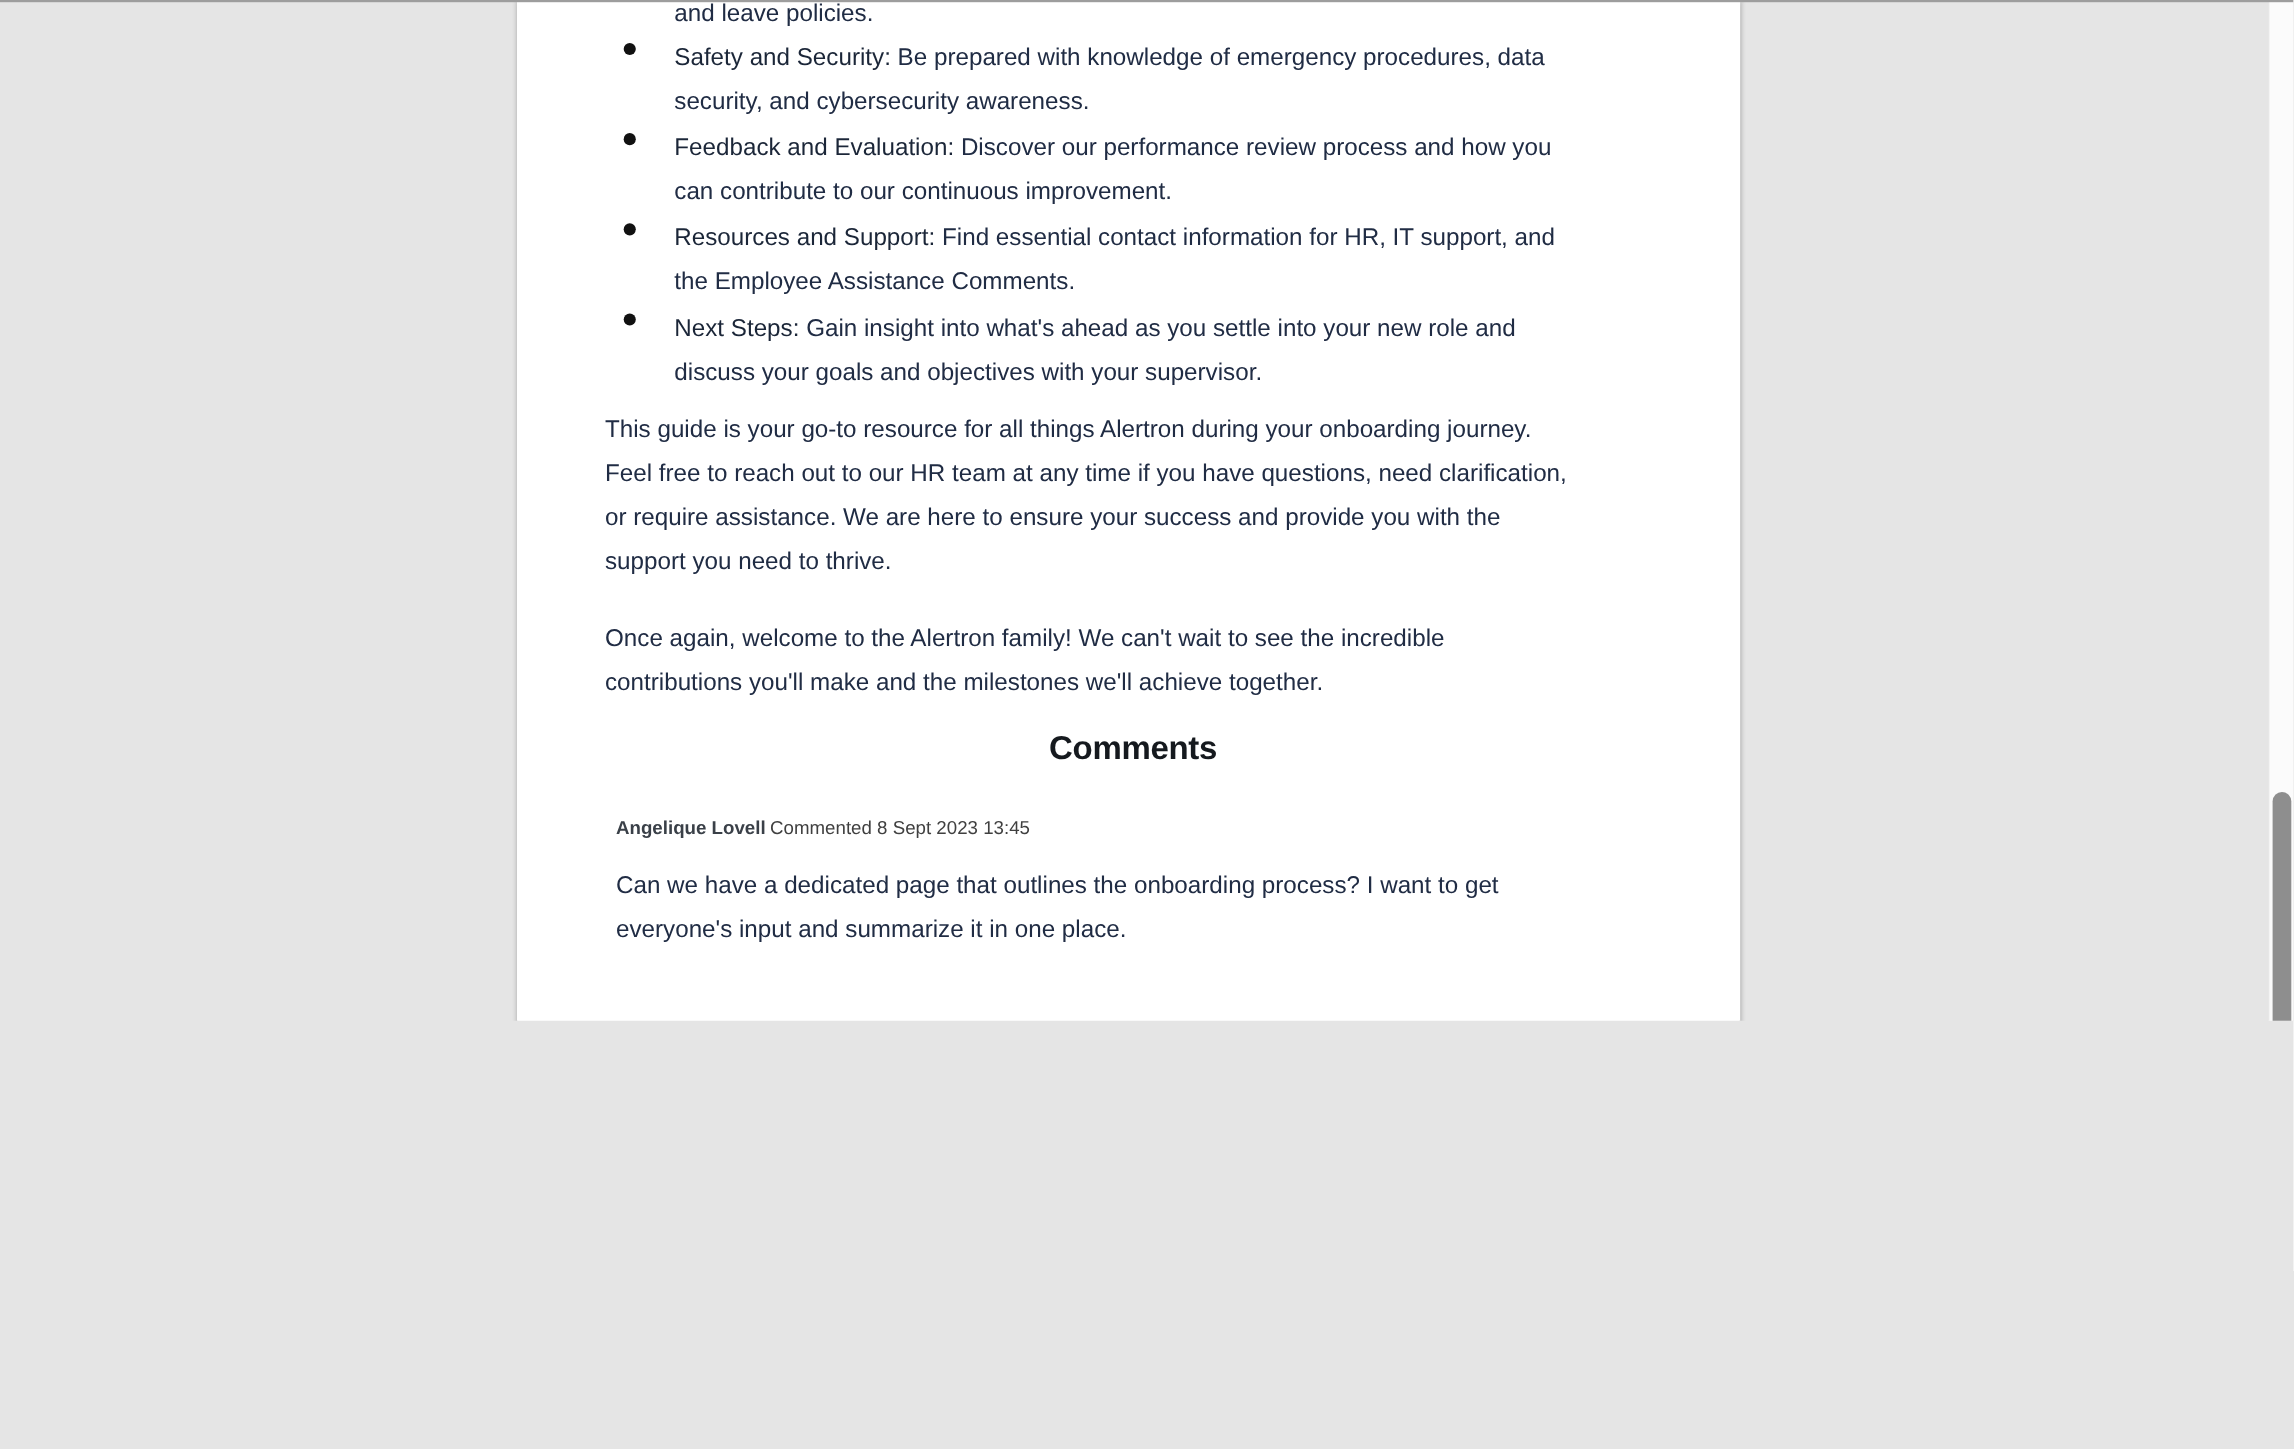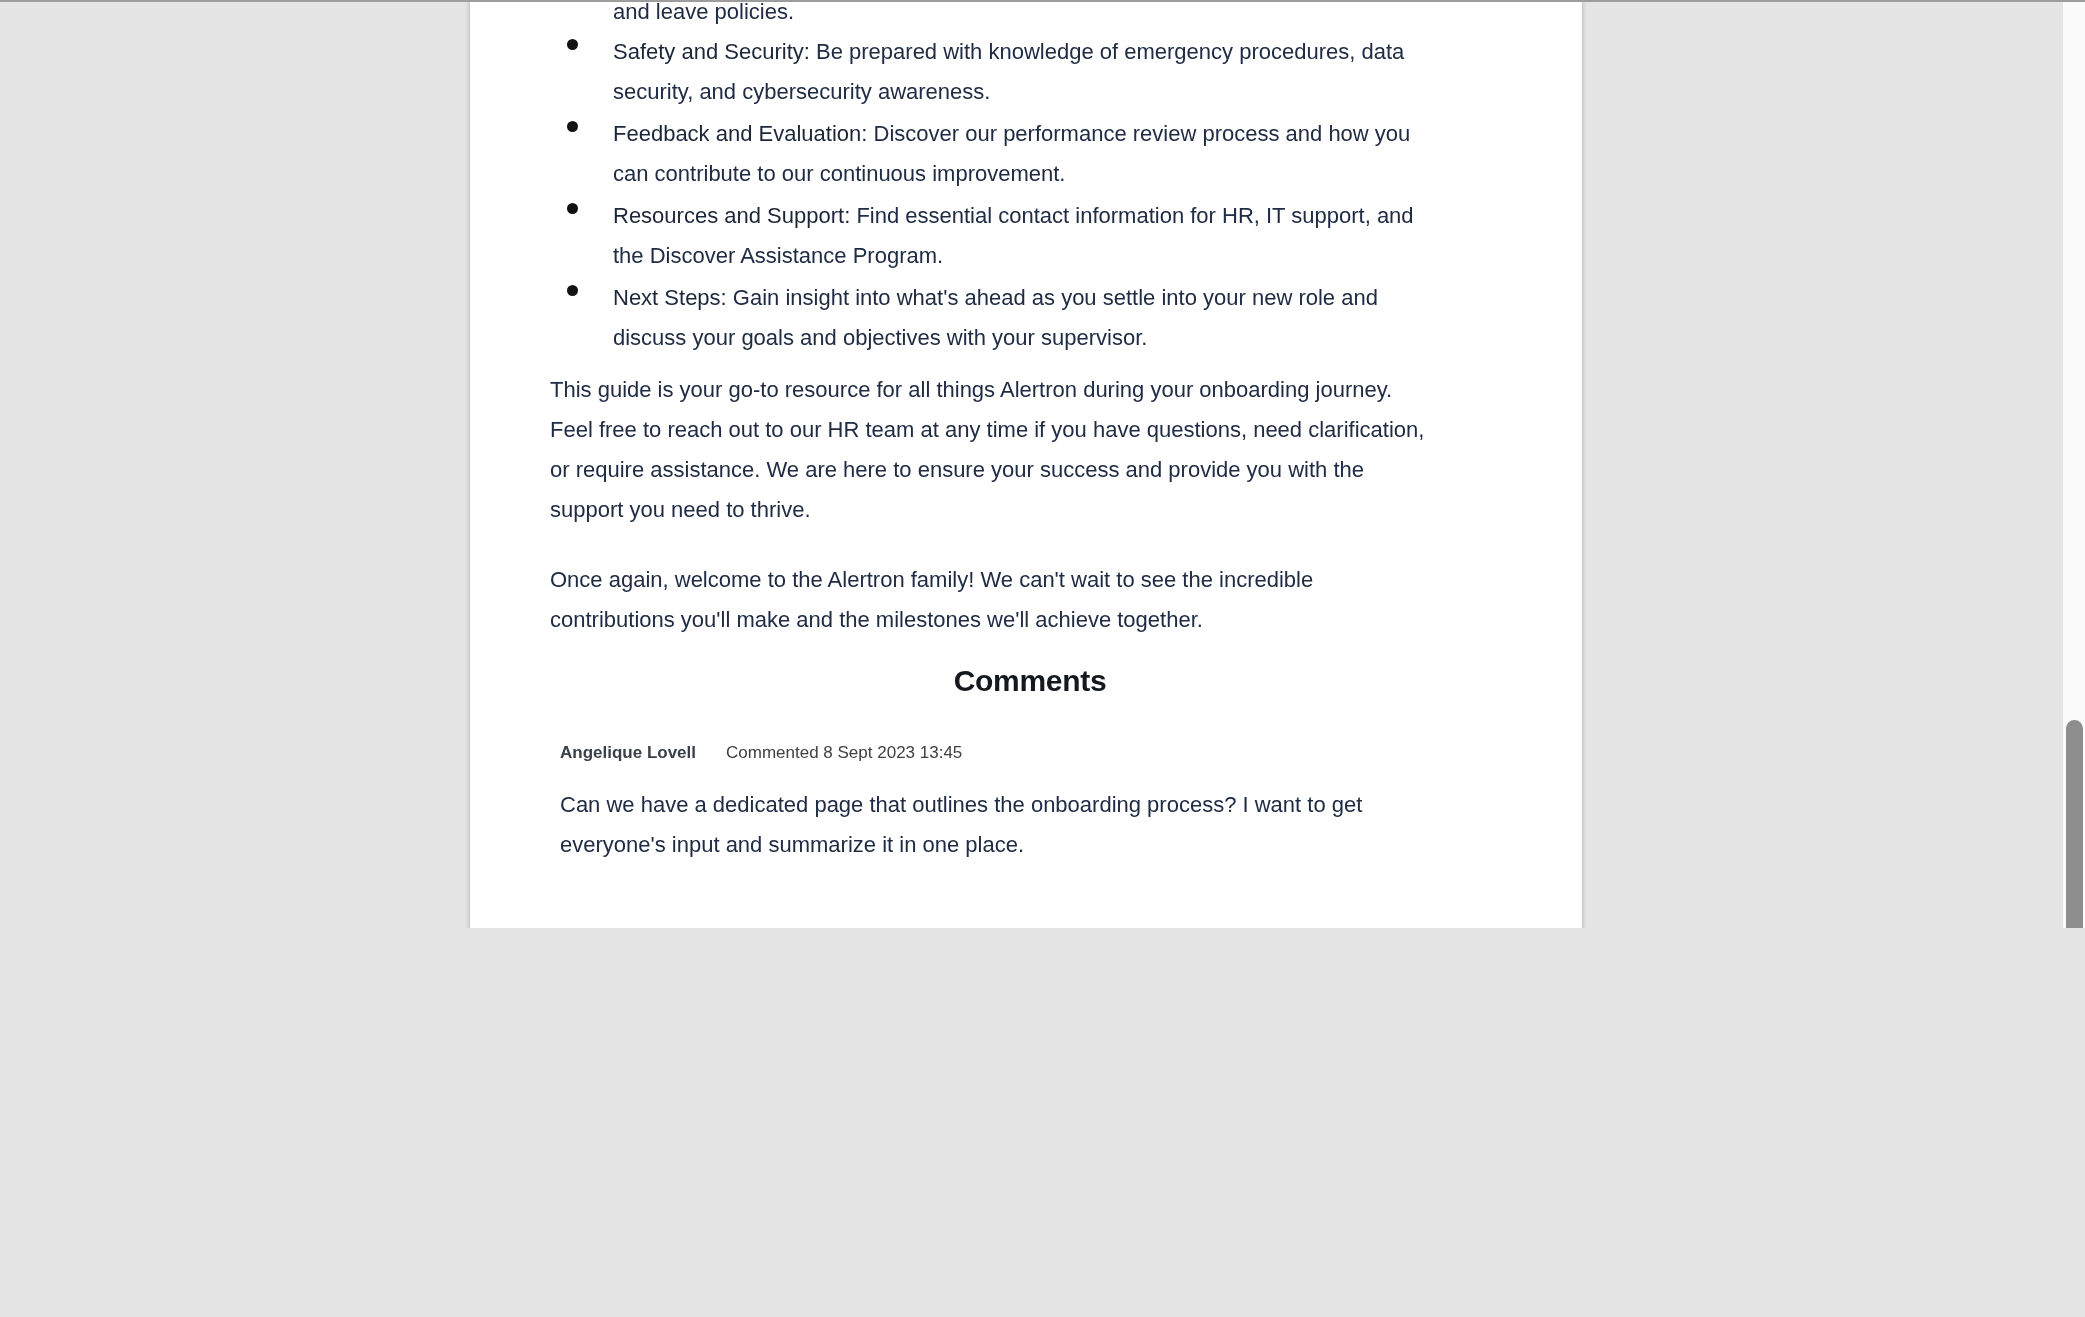--- a/index.html
+++ b/index.html
@@ -50,21 +50,21 @@
   .comments-heading {
     margin: 17px 0 0 0;
     font-size: 30px; font-weight: 700;
     line-height: 48px; height: 48px;
     color: #15191e;
     letter-spacing: -0.3px;
     text-align: center;
   }
   .comment { margin-top: 36px; padding-left: 10px; }
   .comment-head {
-    display: flex; align-items: baseline; gap: 30px;
+    display: flex; align-items: baseline; gap: 4px;
     height: 24px; line-height: 24px;
   }
   .comment-author { font-size: 17px; font-weight: 700; color: #3a4048; }
   .comment-meta { font-size: 17px; font-weight: 400; color: #404040; }
   .comment-body { margin-top: 20px; }
   .sb-track {
     position: absolute; right: 0; top: 0;
     width: 23px; height: 1317px;
     background: #fbfbfb;
     border-left: 1px solid #e3e3e3;
@@ -121,21 +121,21 @@
           </div>
         </div>
 
         <div class="li">
           <span class="bullet"></span>
           <div class="line">
             <strong>Resources and Support:</strong>
             <span>Find essential contact information for HR, IT support, and</span>
           </div>
           <div class="line">
-            <span>the Discover Assistance Program.</span>
+            <span>the Employee Assistance Comments.</span>
           </div>
         </div>
 
         <div class="li">
           <span class="bullet"></span>
           <div class="line">
             <strong>Next Steps:</strong>
             <span>Gain insight into what's ahead as you settle into your new role and</span>
           </div>
           <div class="line">

